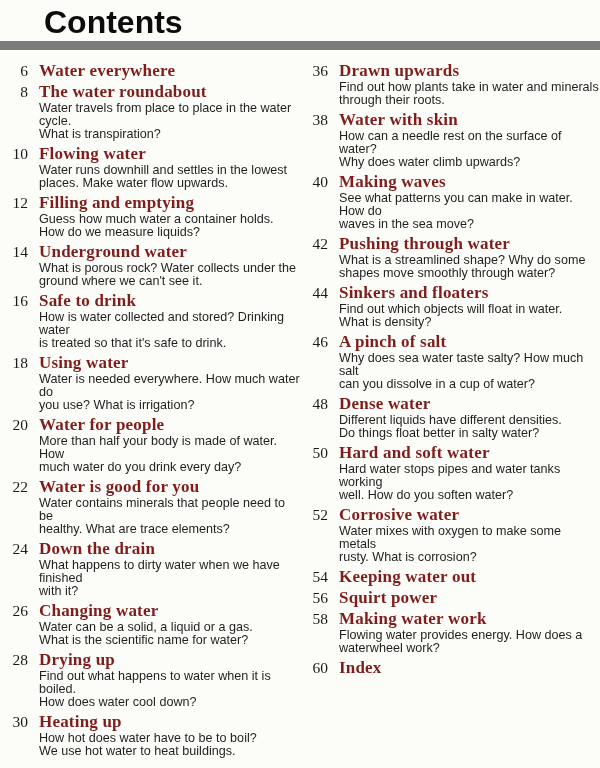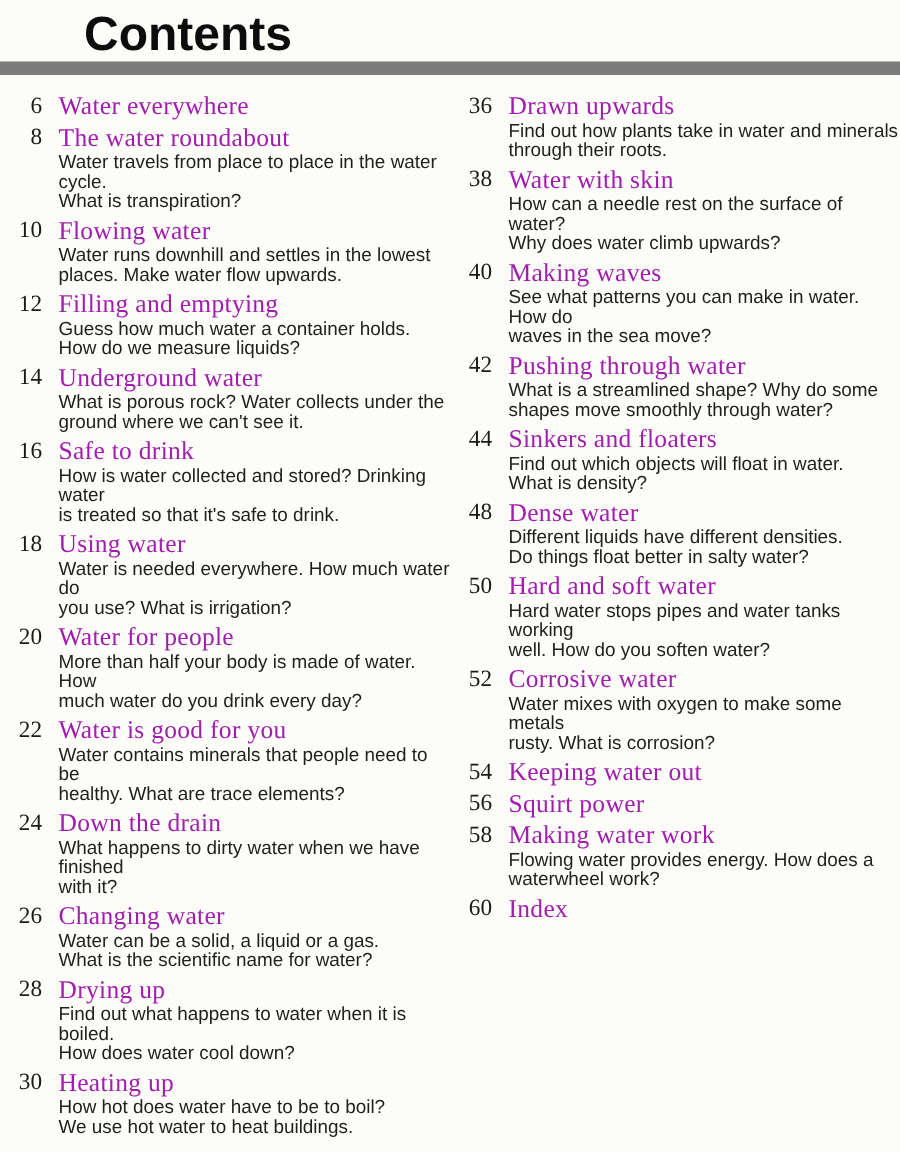--- a/index.html
+++ b/index.html
@@ -15,21 +15,21 @@
     overflow: hidden;
   }
   .page-title {
     font-family: "Liberation Sans", sans-serif;
     font-weight: bold;
     font-size: 32px;
     line-height: 34px;
     letter-spacing: 0px;
     color: #0c0c0c;
     margin: 0;
-    padding: 5px 0 0 56px;
+    padding: 5px 0 0 44px;
   }
   .title-rule {
     height: 9px;
     background: #7b7b7b;
     margin-top: 2px;
     width: 100%;
   }
   .columns {
     display: flex;
     padding: 12px 0 0 6px;
@@ -53,25 +53,25 @@
     font-family: "Liberation Serif", serif;
     font-size: 15.5px;
     line-height: 17px;
     color: #1a1a1a;
   }
   .entry-body {
     padding-left: 11px;
   }
   .entry-title {
     font-family: "Liberation Serif", serif;
-    font-weight: normal;
+    font-weight: bold;
     font-size: 17px;
     line-height: 17px;
     letter-spacing: 0.2px;
-    color: #a21caf;
+    color: #7f1d1d;
   }
   .entry-desc {
     font-family: "Liberation Sans", sans-serif;
     font-size: 12.6px;
     line-height: 13px;
     color: #1f1f1f;
     white-space: pre-line;
     margin-top: 2px;
   }
 </style>
@@ -238,20 +238,28 @@
 
   <div class="entry">
     <div class="entry-page">44</div>
     <div class="entry-body">
       <div class="entry-title">Sinkers and floaters</div>
       <div class="entry-desc">Find out which objects will float in water.
 What is density?</div>
     </div>
   </div>
 
+  <div class="entry">
+    <div class="entry-page">46</div>
+    <div class="entry-body">
+      <div class="entry-title">A pinch of salt</div>
+      <div class="entry-desc">Why does sea water taste salty? How much salt
+can you dissolve in a cup of water?</div>
+    </div>
+  </div>
 
   <div class="entry">
     <div class="entry-page">48</div>
     <div class="entry-body">
       <div class="entry-title">Dense water</div>
       <div class="entry-desc">Different liquids have different densities.
 Do things float better in salty water?</div>
     </div>
   </div>
 

